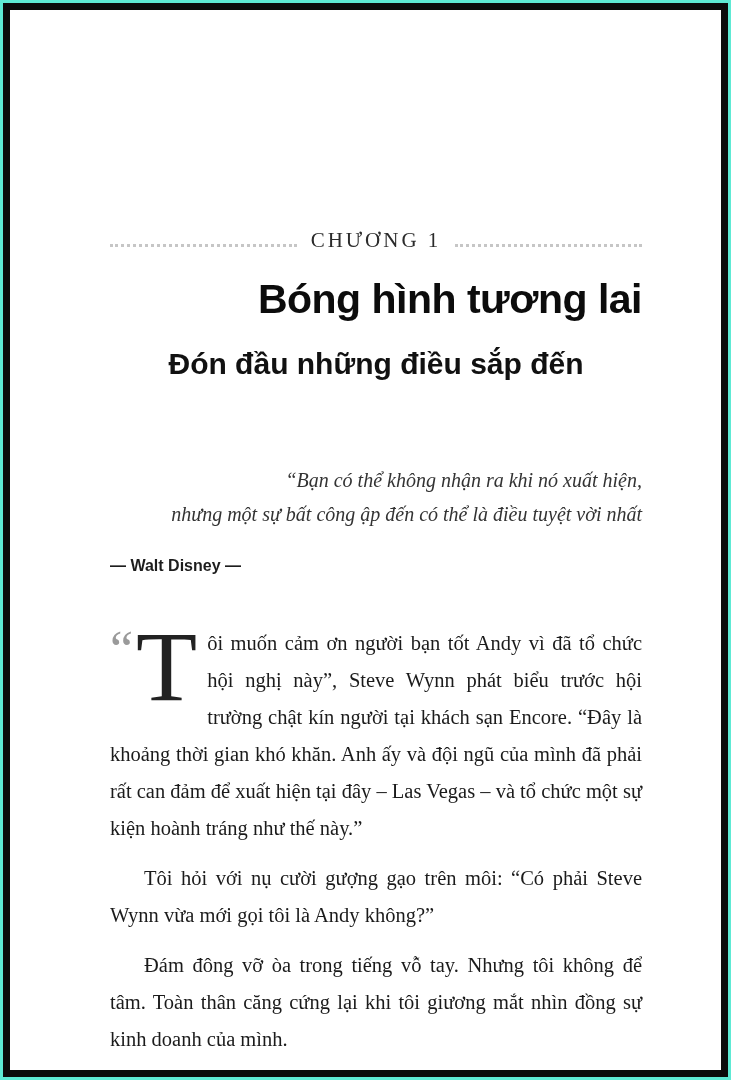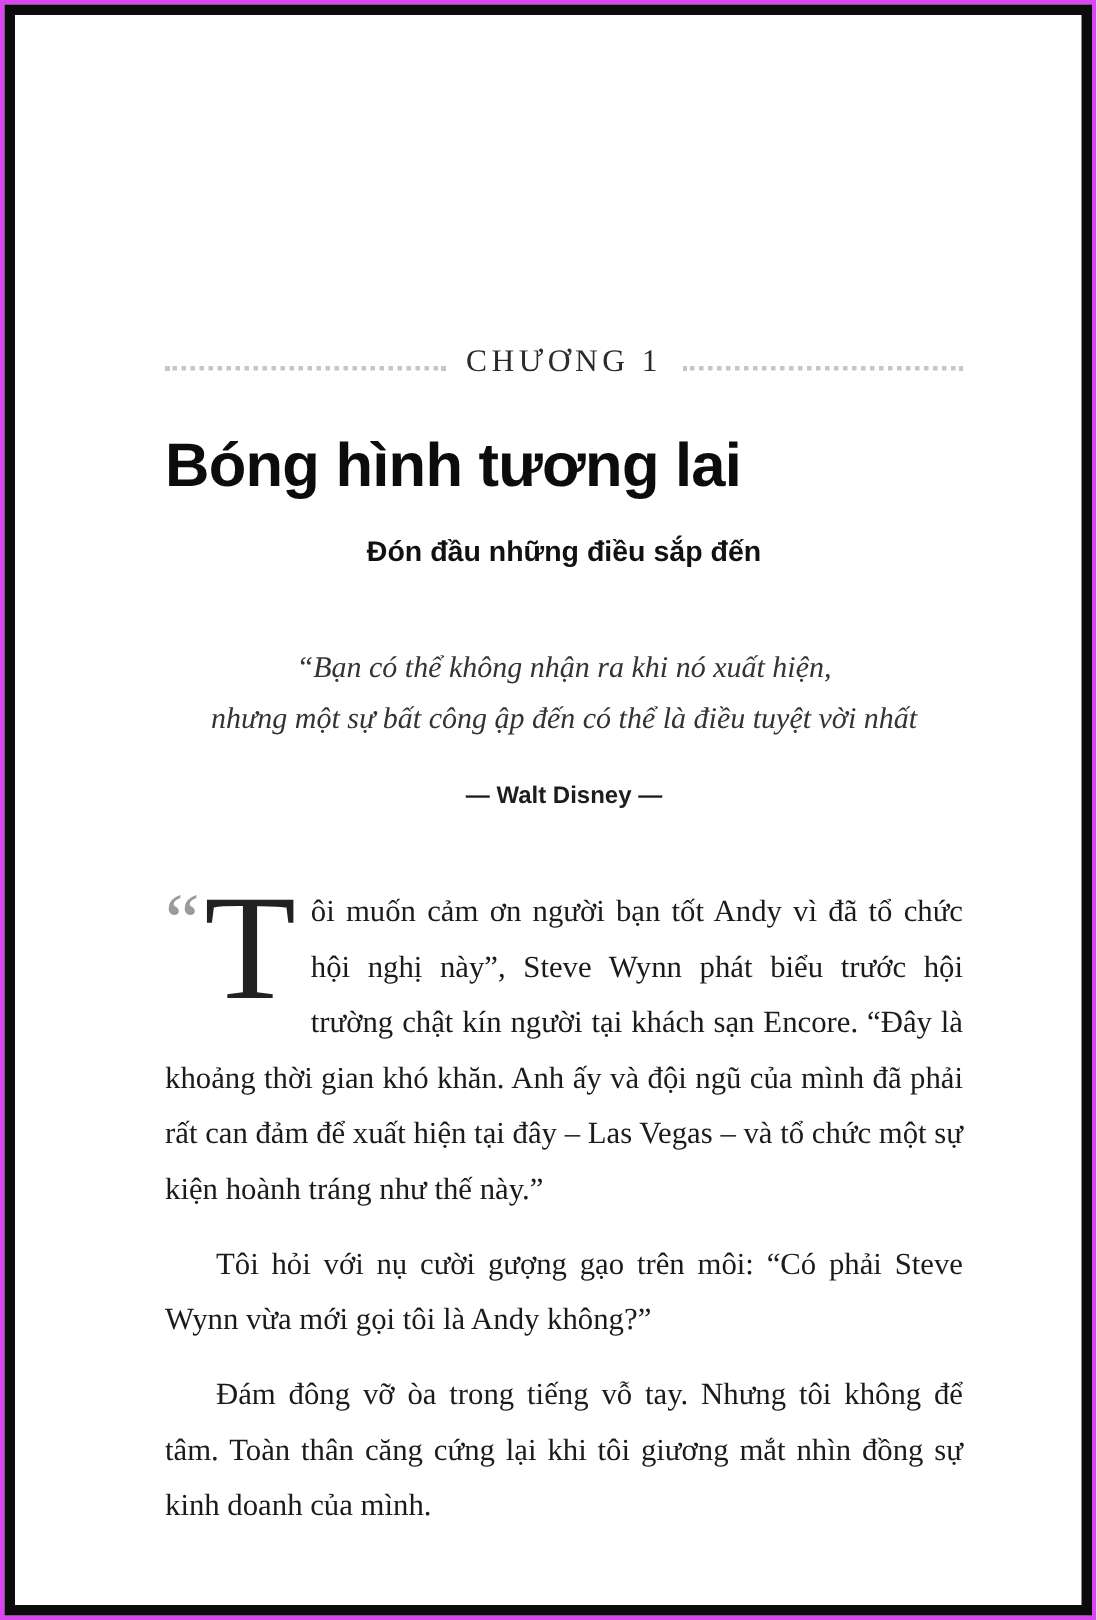--- a/index.html
+++ b/index.html
@@ -4,21 +4,21 @@
 <style>
   html, body {
     margin: 0;
     padding: 0;
     background: #ffffff;
   }
   .page {
     position: relative;
     width: 731px;
     height: 1080px;
-    background: #d946ef;
+    background: #5eead4;
     overflow: hidden;
     font-family: "Liberation Serif", serif;
   }
   .frame {
     position: absolute;
     left: 3px; top: 3px; right: 3px; bottom: 3px;
     border: 7px solid #0b0b0b;
     background: #ffffff;
     box-sizing: border-box;
   }
@@ -43,48 +43,47 @@
   }
   .chapter-label {
     font-family: "Liberation Serif", serif;
     font-size: 21px;
     letter-spacing: 3px;
     color: #2b2b2b;
     white-space: nowrap;
   }
   
   .title {
-    margin-top: 34px;
-    text-align: left;
+    margin-top: 23px;
+    text-align: right;
     font-family: "Liberation Sans", sans-serif;
     font-weight: 700;
     font-size: 41px;
     letter-spacing: -0.5px;
     color: #0c0c0c;
   }
   .subtitle {
     margin-top: 24px;
     text-align: center;
     font-family: "Liberation Sans", sans-serif;
     font-weight: 700;
-    font-size: 19px;
+    font-size: 30px;
     color: #111111;
   }
   
   .epigraph {
-    margin-top: 48px;
-    text-align: center;
+    margin-top: 82px;
+    text-align: right;
     font-style: italic;
     font-size: 20px;
     line-height: 34px;
     color: #333333;
   }
   .attribution {
     margin-top: 26px;
-    text-align: center;
     font-family: "Liberation Sans", sans-serif;
     font-weight: 700;
     font-size: 16px;
     color: #1d1d1d;
   }
   
   .body-text {
     margin-top: 50px;
     font-size: 20.5px;
     line-height: 37px;

